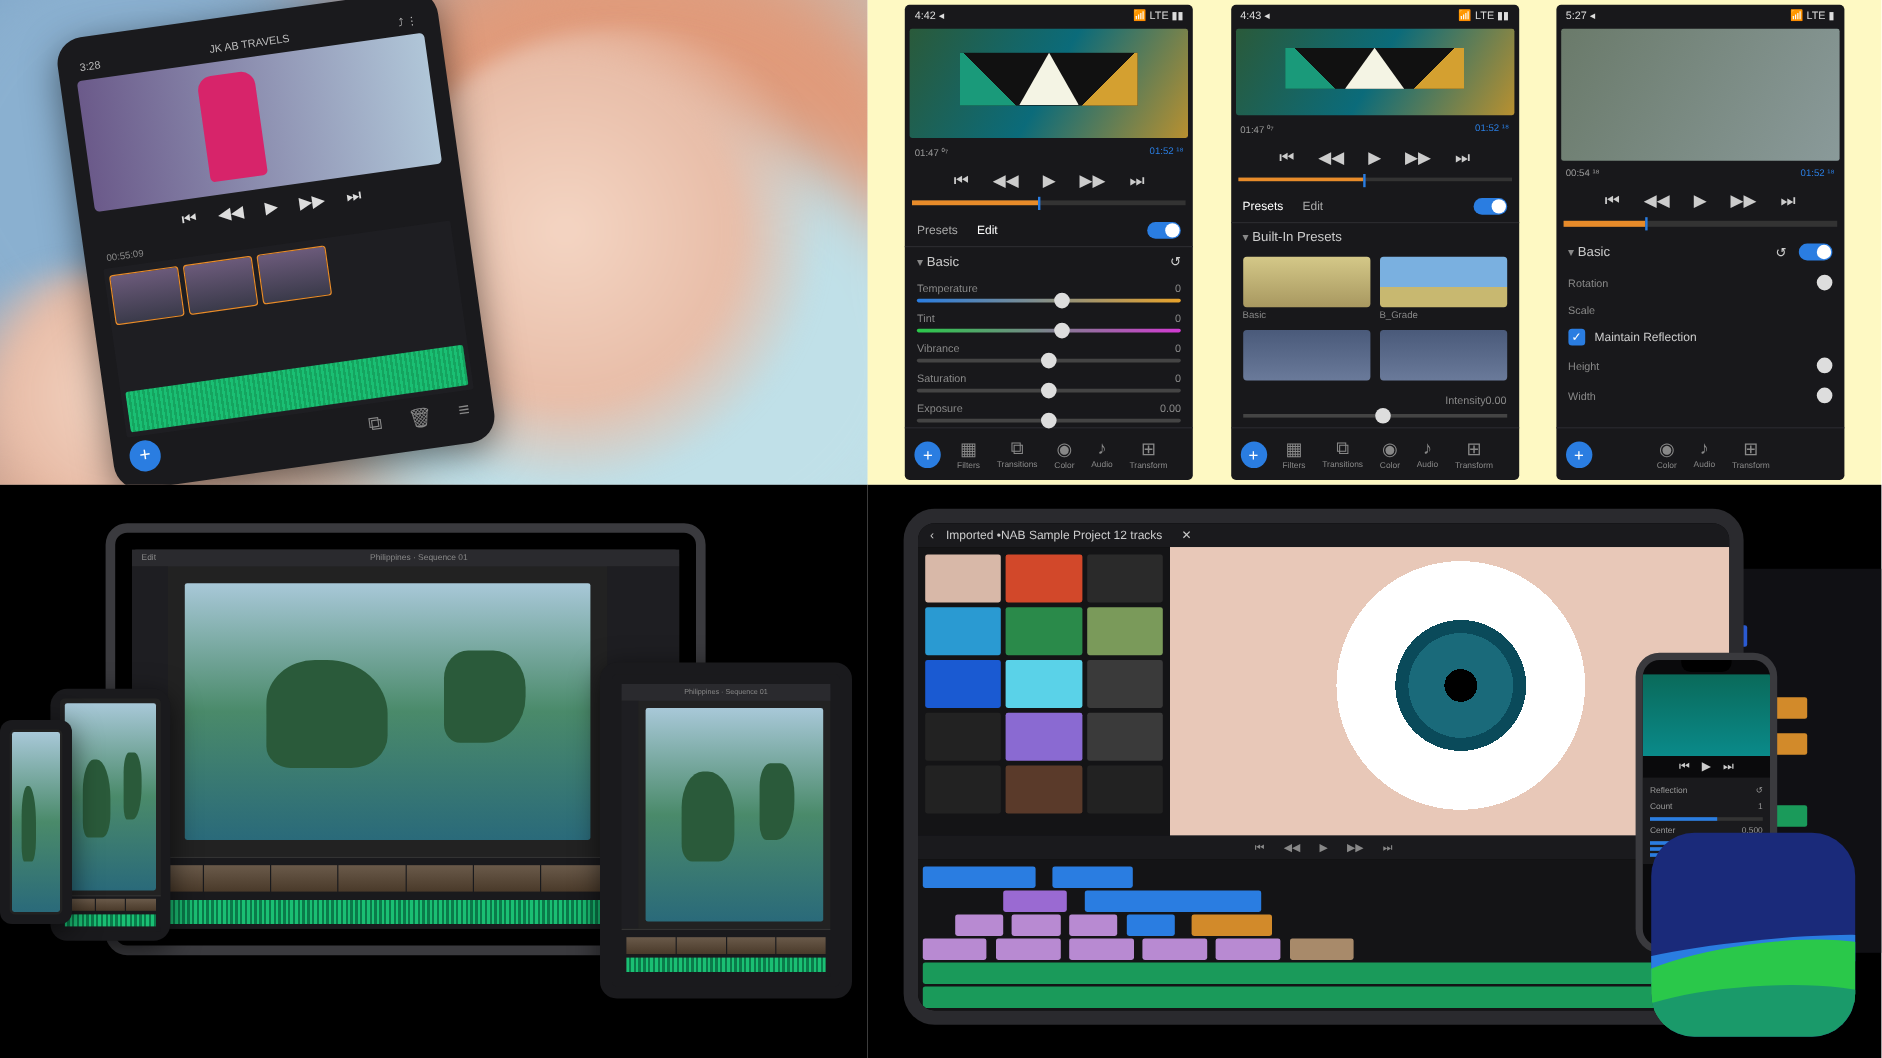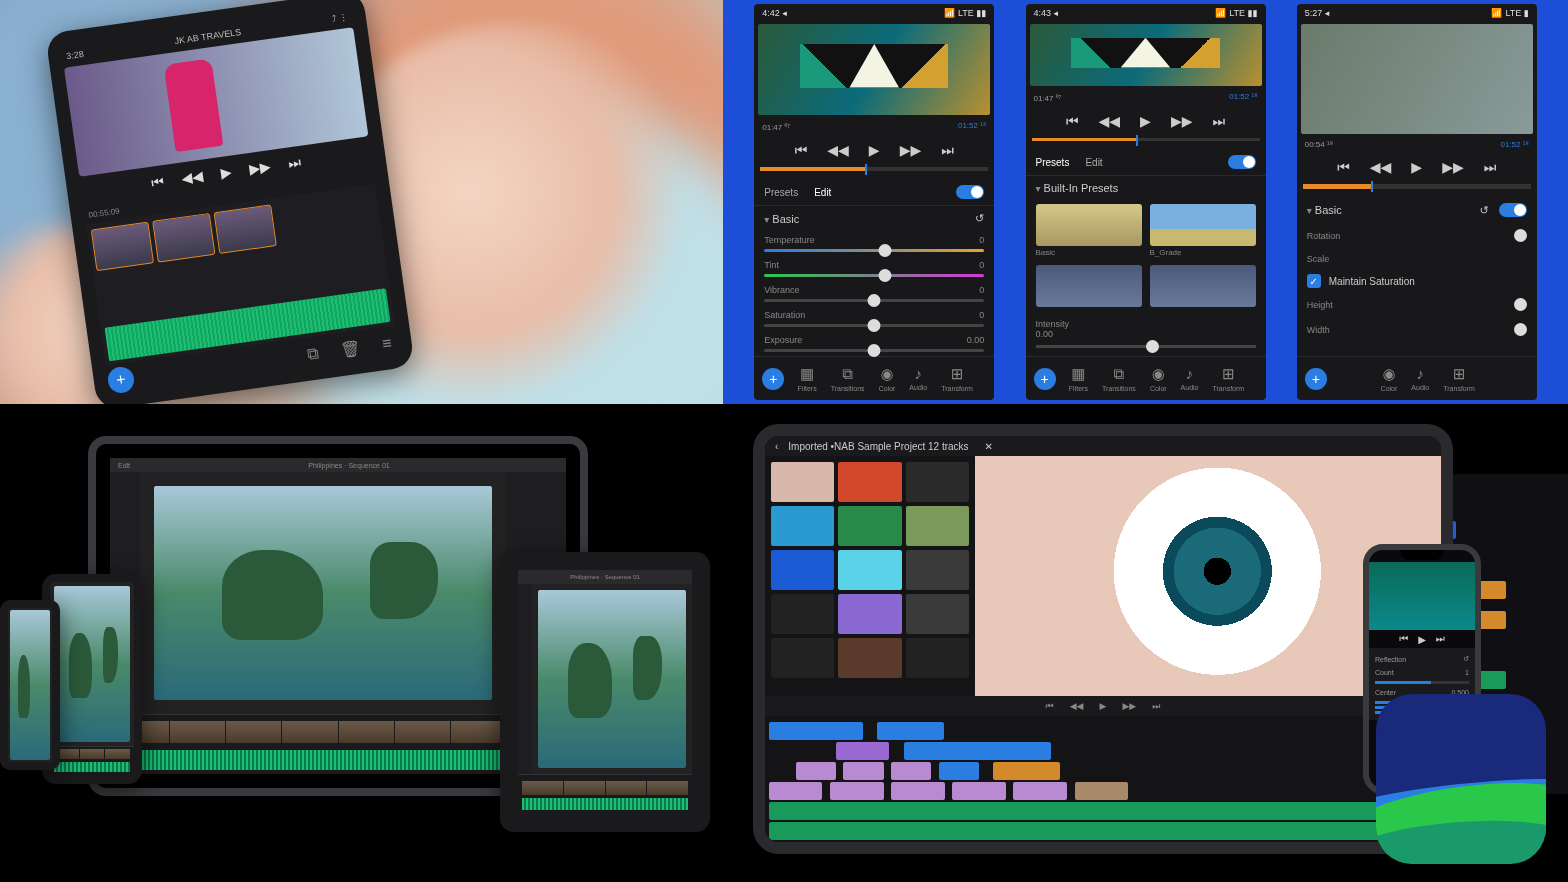--- a/index.html
+++ b/index.html
@@ -3,21 +3,21 @@
 <meta charset="utf-8">
 <style>
 * { margin: 0; padding: 0; box-sizing: border-box; }
 body { background: #fff; font-family: -apple-system, Helvetica, Arial, sans-serif; width: 1568px; height: 882px; overflow: hidden; }
 
 .grid { display: grid; grid-template-columns: 723px 845px; grid-template-rows: 404px 478px; gap: 0; }
 
 
 .q { position: relative; overflow: hidden; }
 .q1 { background: linear-gradient(135deg,#7aa0c4 0%, #d8a48a 40%, #b8d8e0 100%); }
-.q2 { background: #1d4ed8; display: flex; justify-content: space-evenly; align-items: flex-start; padding-top: 4px; }
+.q2 { background: #fef9c3; display: flex; justify-content: space-evenly; align-items: flex-start; padding-top: 4px; }
 .q3 { background: #000; display:flex; align-items:flex-end; justify-content:center; }
 .q4 { background: #000; }
 
 
 .q1 .blur1 { position:absolute; inset:0; filter: blur(28px); }
 .q1 .blur1 .b { position:absolute; border-radius:50%; }
 .q1 .phone1 { position:absolute; left:70px; top:10px; width:320px; height:380px; transform: rotate(-8deg); background:#1a1a1d; border-radius:22px; box-shadow: 0 8px 30px rgba(0,0,0,.5); padding:20px 14px 14px; display:flex; flex-direction:column; }
 .q1 .phone1 .topbar { color:#bbb; font-size:9px; display:flex; justify-content:space-between; padding:0 4px 6px; }
 .q1 .phone1 .preview { height:110px; background: linear-gradient(90deg,#6b5a8a,#b0c6d8); border-radius:4px; position:relative; overflow:hidden; }
 .q1 .phone1 .preview .fig { position:absolute; left:34%; top:10%; width:48px; height:88px; background:#d7246a; border-radius:12px 12px 4px 4px; }
@@ -59,21 +59,21 @@
 .mob .slider-row .lbl { display:flex; justify-content:space-between; font-size:9px; color:#888; margin-bottom:4px; }
 .mob .slider-row .track { height:3px; border-radius:2px; position:relative; }
 .mob .slider-row .thumb { position:absolute; top:-5px; width:13px; height:13px; border-radius:50%; background:#ddd; transform:translateX(-50%); }
 .mob .presets { display:grid; grid-template-columns:1fr 1fr; gap:8px; padding:4px 10px; }
 .mob .presets .p { height:42px; border-radius:3px; }
 .mob .presets .p.grass { background:linear-gradient(#d4c888,#a89860); }
 .mob .presets .p.sky { background:linear-gradient(#7ab0e0 60%,#c8b870 60%); }
 .mob .presets .p.city { background:linear-gradient(#4a5a7a,#6a7a9a); }
 .mob .presets .plbl { font-size:8px; color:#888; margin-top:2px; }
 .mob .intensity { padding:8px 10px; }
-.mob .intensity .lbl { display:flex; justify-content:flex-end; font-size:9px; color:#888;flex-direction:column; }
+.mob .intensity .lbl { display:flex; justify-content:flex-end; font-size:9px; color:#888; }
 .mob .intensity .tr { height:3px; background:#444; margin-top:6px; position:relative; }
 .mob .intensity .tr .th { position:absolute; left:50%; top:-5px; width:13px; height:13px; border-radius:50%; background:#ddd; }
 .mob .trackrow { padding:6px 10px; display:flex; align-items:center; justify-content:space-between; }
 .mob .trackrow .tlbl { font-size:9px; color:#888; }
 .mob .trackrow .knob { width:13px; height:13px; border-radius:50%; background:#ddd; }
 .mob .checkrow { display:flex; align-items:center; gap:8px; padding:4px 10px; font-size:10px; color:#ccc; }
 .mob .checkrow .cb { width:14px; height:14px; border-radius:3px; background:#2a7de1; color:#fff; display:flex; align-items:center; justify-content:center; font-size:10px; }
 .mob .toolrow { display:flex; justify-content:space-between; align-items:center; padding:8px 8px; border-top:1px solid #2a2a2e; margin-top:auto; }
 .mob .toolrow .add { width:22px; height:22px; border-radius:50%; background:#2a7de1; color:#fff; display:flex; align-items:center; justify-content:center; font-size:14px; }
 .mob .toolrow .tools { display:flex; gap:14px; color:#888; font-size:14px; flex:1; justify-content:center; }
@@ -418,21 +418,21 @@
             <div class="toggle"></div>
           </span>
     </div>
     <div class="trackrow">
           <span class="tlbl">Rotation</span>
           <div class="knob"></div>
         </div>
     <div class="section" style="font-size:9px;color:#888;">Scale</div>
     <div class="checkrow">
       <div class="cb">✓</div>
-      <span>Maintain Saturation</span>
+      <span>Maintain Reflection</span>
     </div>
     <div class="trackrow">
           <span class="tlbl">Height</span>
           <div class="knob"></div>
         </div>
     <div class="trackrow">
           <span class="tlbl">Width</span>
           <div class="knob"></div>
         </div>
     <div class="toolrow">

